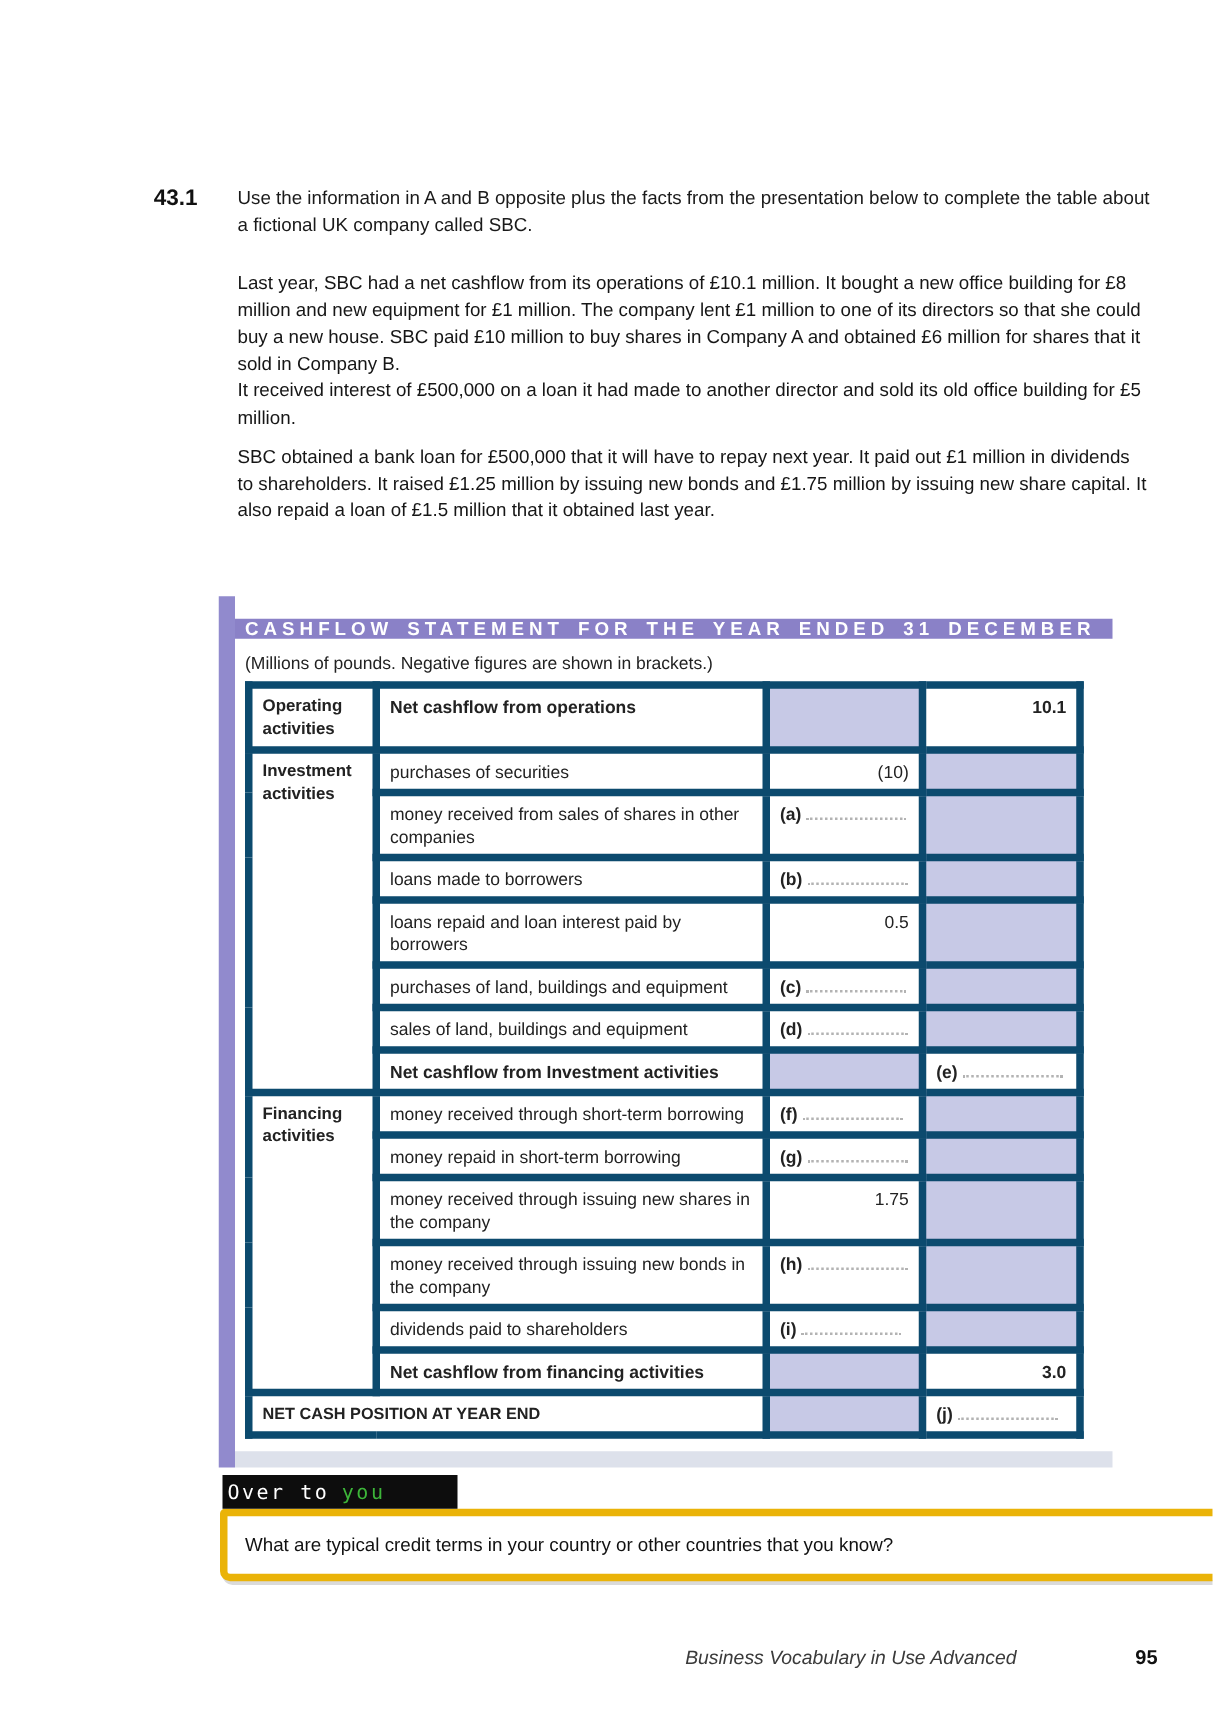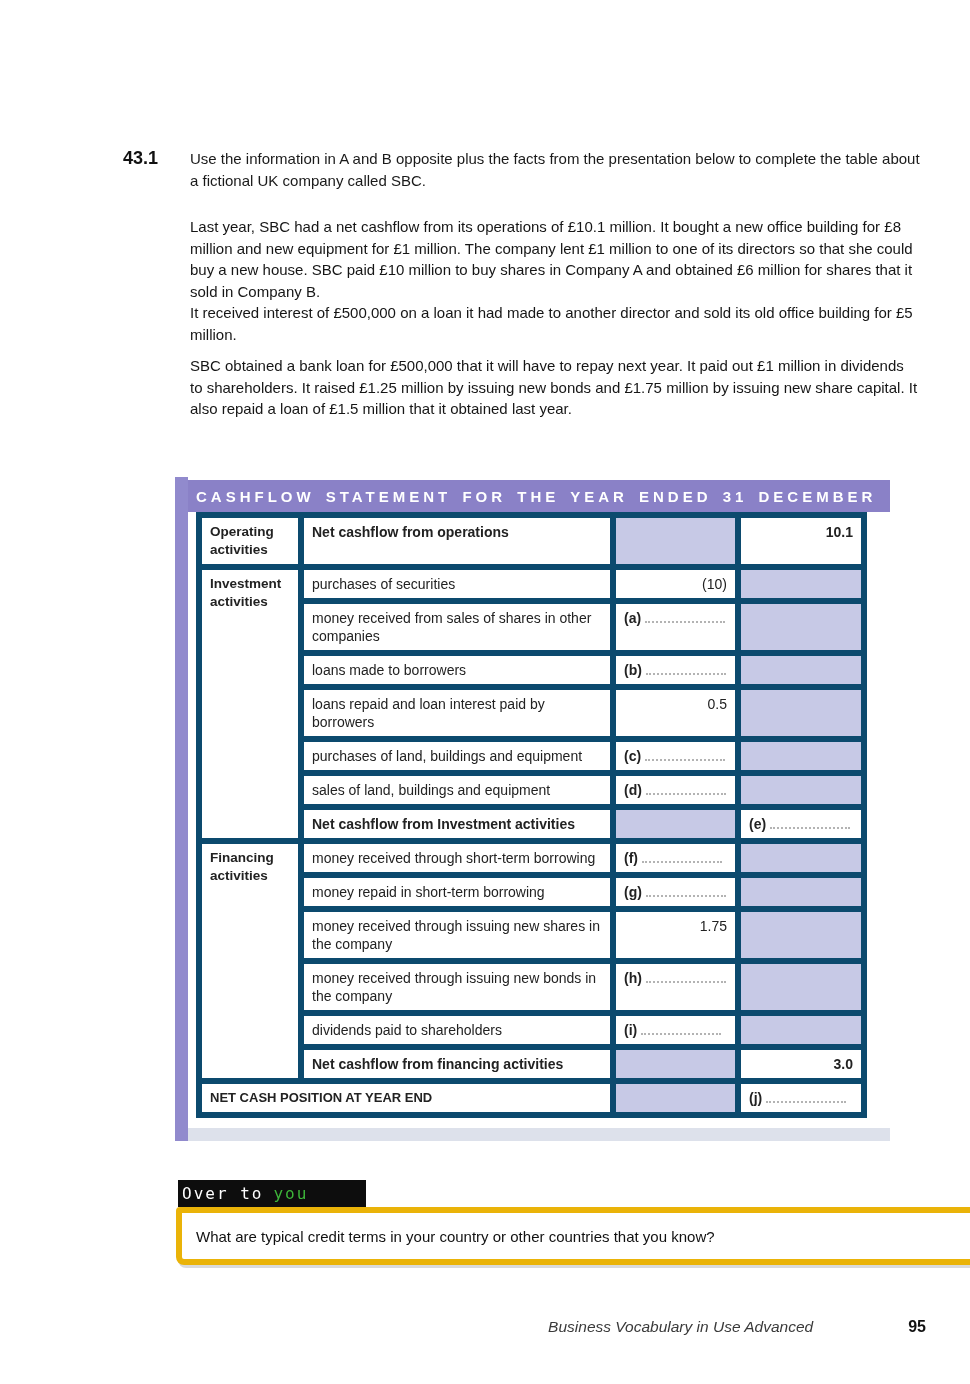--- a/index.html
+++ b/index.html
@@ -25,21 +25,21 @@
     height:68px;
     background:linear-gradient(90deg,#c9aed9 0%, #a86cc6 25%, #8a46bb 45%, #5f28a8 62%, #2a1583 78%, #161060 88%, #141058 100%);
     display:flex; align-items:center; justify-content:flex-end; padding-right:18px;
   }
   .sbc-logo { color:#ffffff; font-size:54px; font-weight:bold; letter-spacing:2px; line-height:1; }
 
   .card-body { display:flex; background:#ffffff; }
   .left-strip { width:13px; background:#918acd; flex:0 0 13px; }
   .main-col { flex:1; }
   .title-bar {
-    height:32px; margin-top:3px; background:#8a81c7; color:#ffffff;
+    height:16px; margin-top:18px; background:#8a81c7; color:#ffffff;
     font-weight:bold; font-size:15px; letter-spacing:4px; word-spacing:3px;
     display:flex; align-items:center; padding-left:8px; white-space:nowrap; overflow:hidden;
   }
   .note { font-size:14px; color:#222; margin:11px 0 7px 8px; }
 
   table.cf-table { border-collapse:collapse; margin:0 0 10px 8px; width:665px; font-size:14px; table-layout:fixed; }
   .cf-table td { border:6px solid #0c4a6e; padding:5px 8px; vertical-align:top; color:#222; line-height:18px; }
   .cf-table tr.r0 td { height:50px; }
   .cat { font-weight:bold; color:#1c1878; font-size:13.5px; line-height:17px; padding-top:7px; }
   .bold-label { font-weight:bold; color:#1c1878; }
@@ -84,20 +84,21 @@
   <p>Last year, SBC had a net cashflow from its operations of £10.1 million. It bought a new office building for £8 million and new equipment for £1 million. The company lent £1 million to one of its directors so that she could buy a new house. SBC paid £10 million to buy shares in Company A and obtained £6 million for shares that it sold in Company B.</p>
   <p>It received interest of £500,000 on a loan it had made to another director and sold its old office building for £5 million.</p>
   <p class="gap-before">SBC obtained a bank loan for £500,000 that it will have to repay next year. It paid out £1 million in dividends to shareholders. It raised £1.25 million by issuing new bonds and £1.75 million by issuing new share capital. It also repaid a loan of £1.5 million that it obtained last year.</p>
 </div>
 
 <div class="statement-card">
   <div class="card-body">
     <div class="left-strip"></div>
     <div class="main-col">
       <div class="title-bar">CASHFLOW STATEMENT FOR THE YEAR ENDED 31 DECEMBER</div>
+      <div class="note">(Millions of pounds. Negative figures are shown in brackets.)</div>
 
       <table class="cf-table">
         <colgroup>
             <col style="width:102px">
             <col style="width:312px">
             <col style="width:125px">
             <col style="width:126px">
           </colgroup>
         <tbody>
           <tr class="r0">

